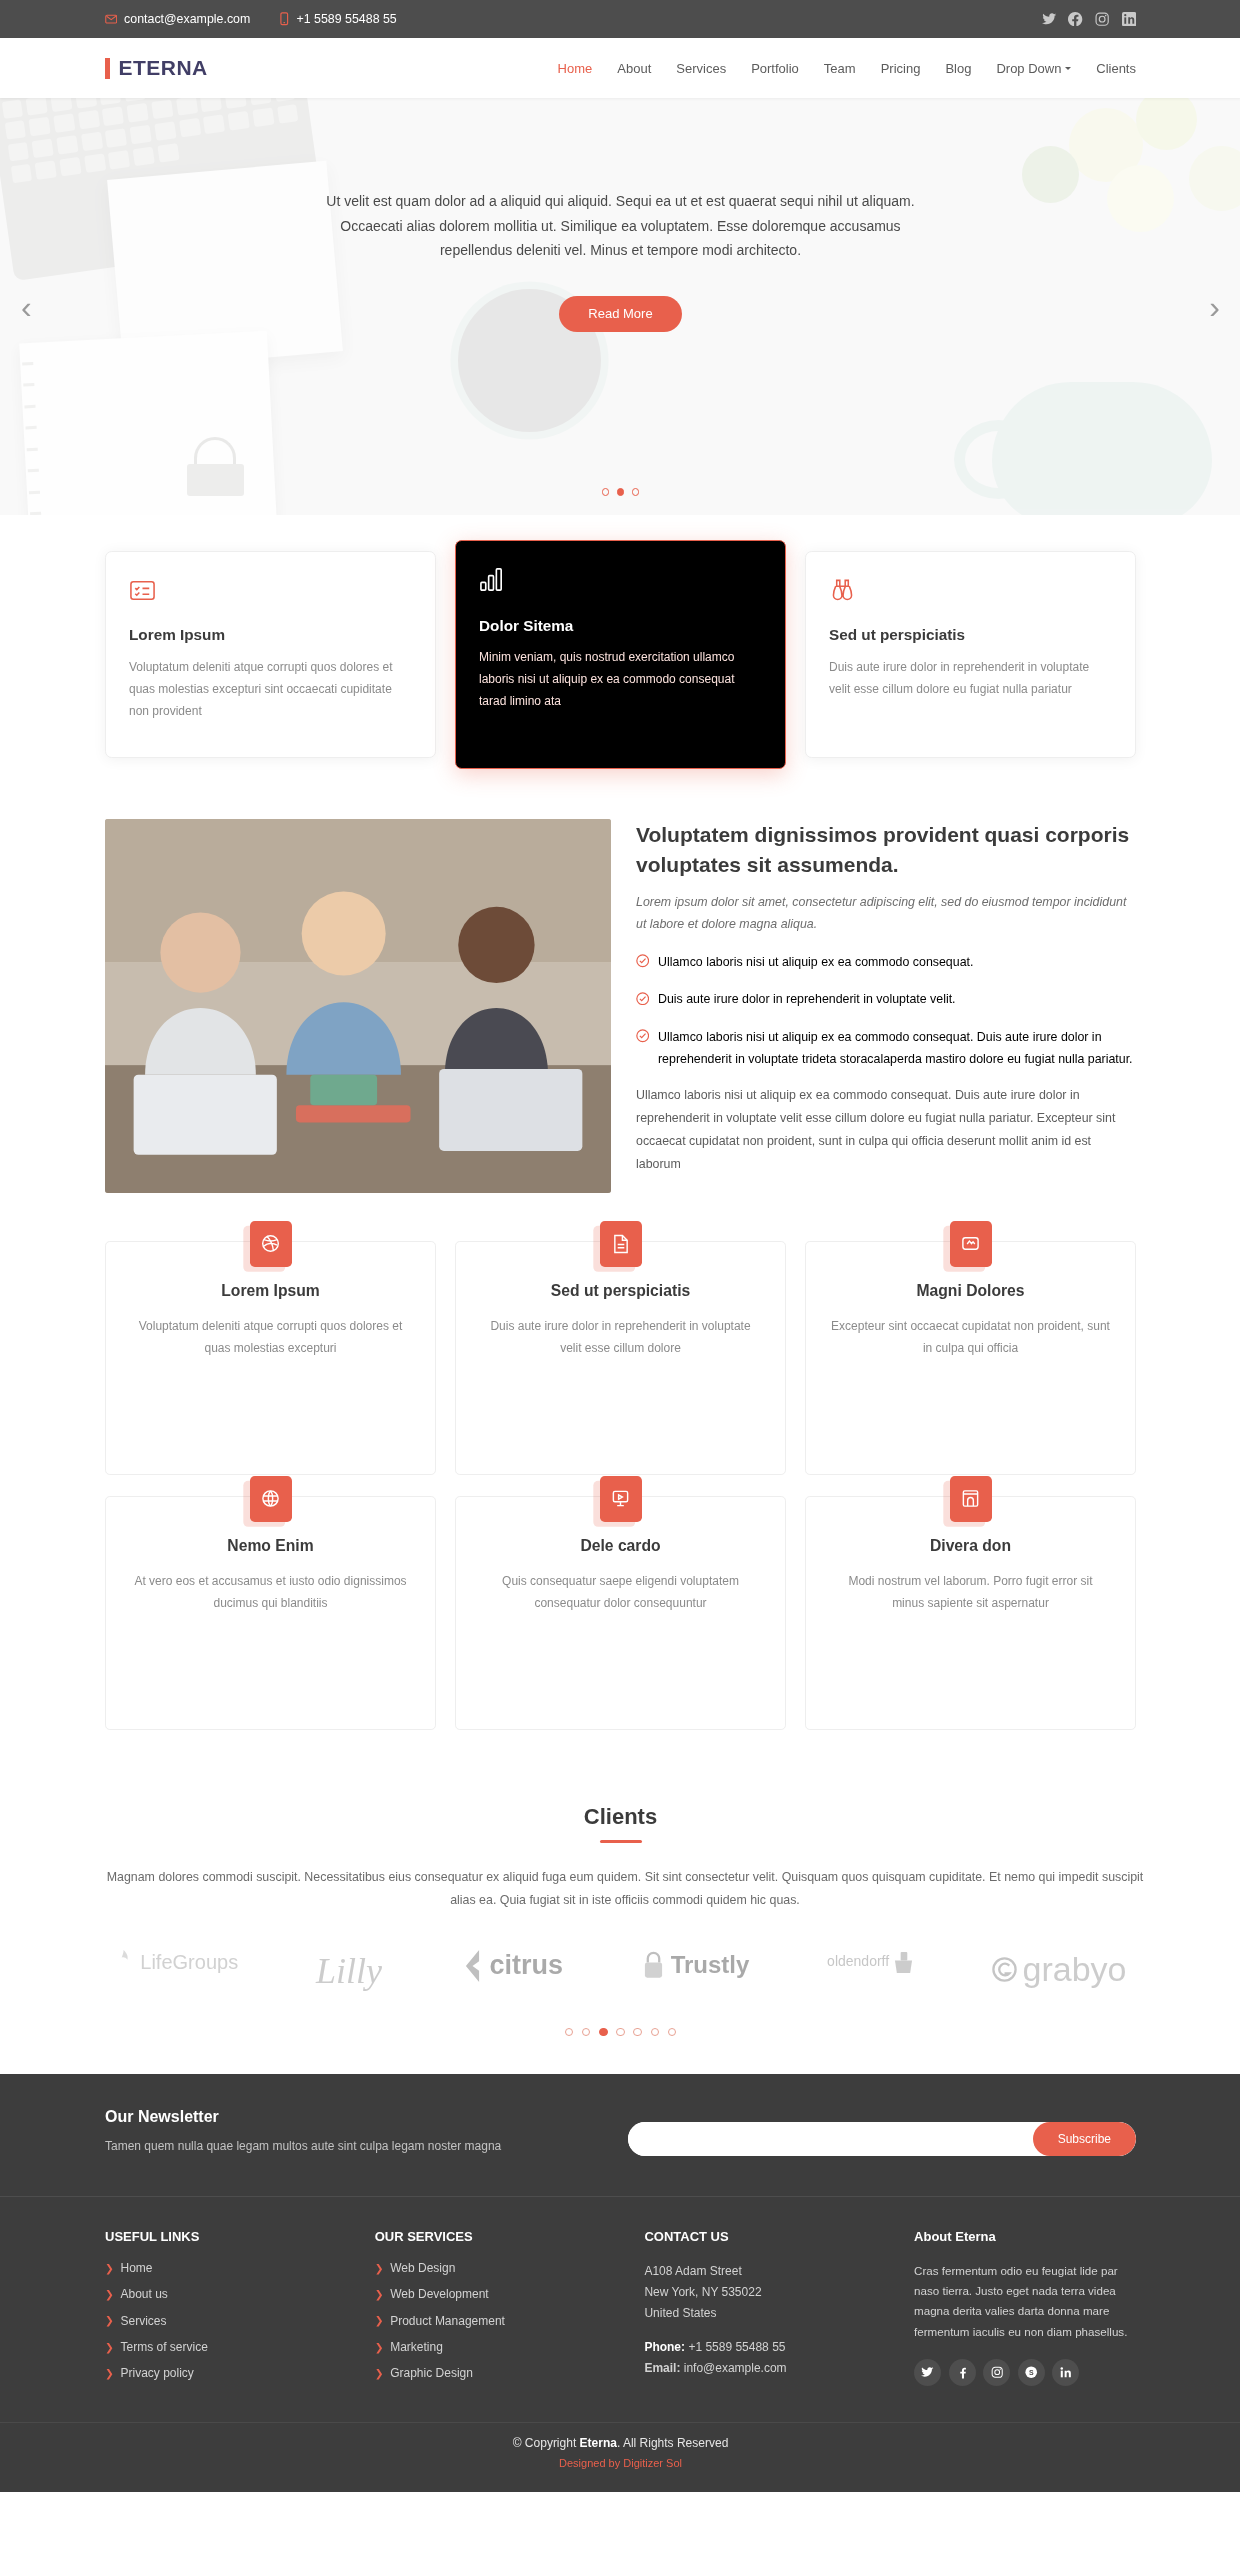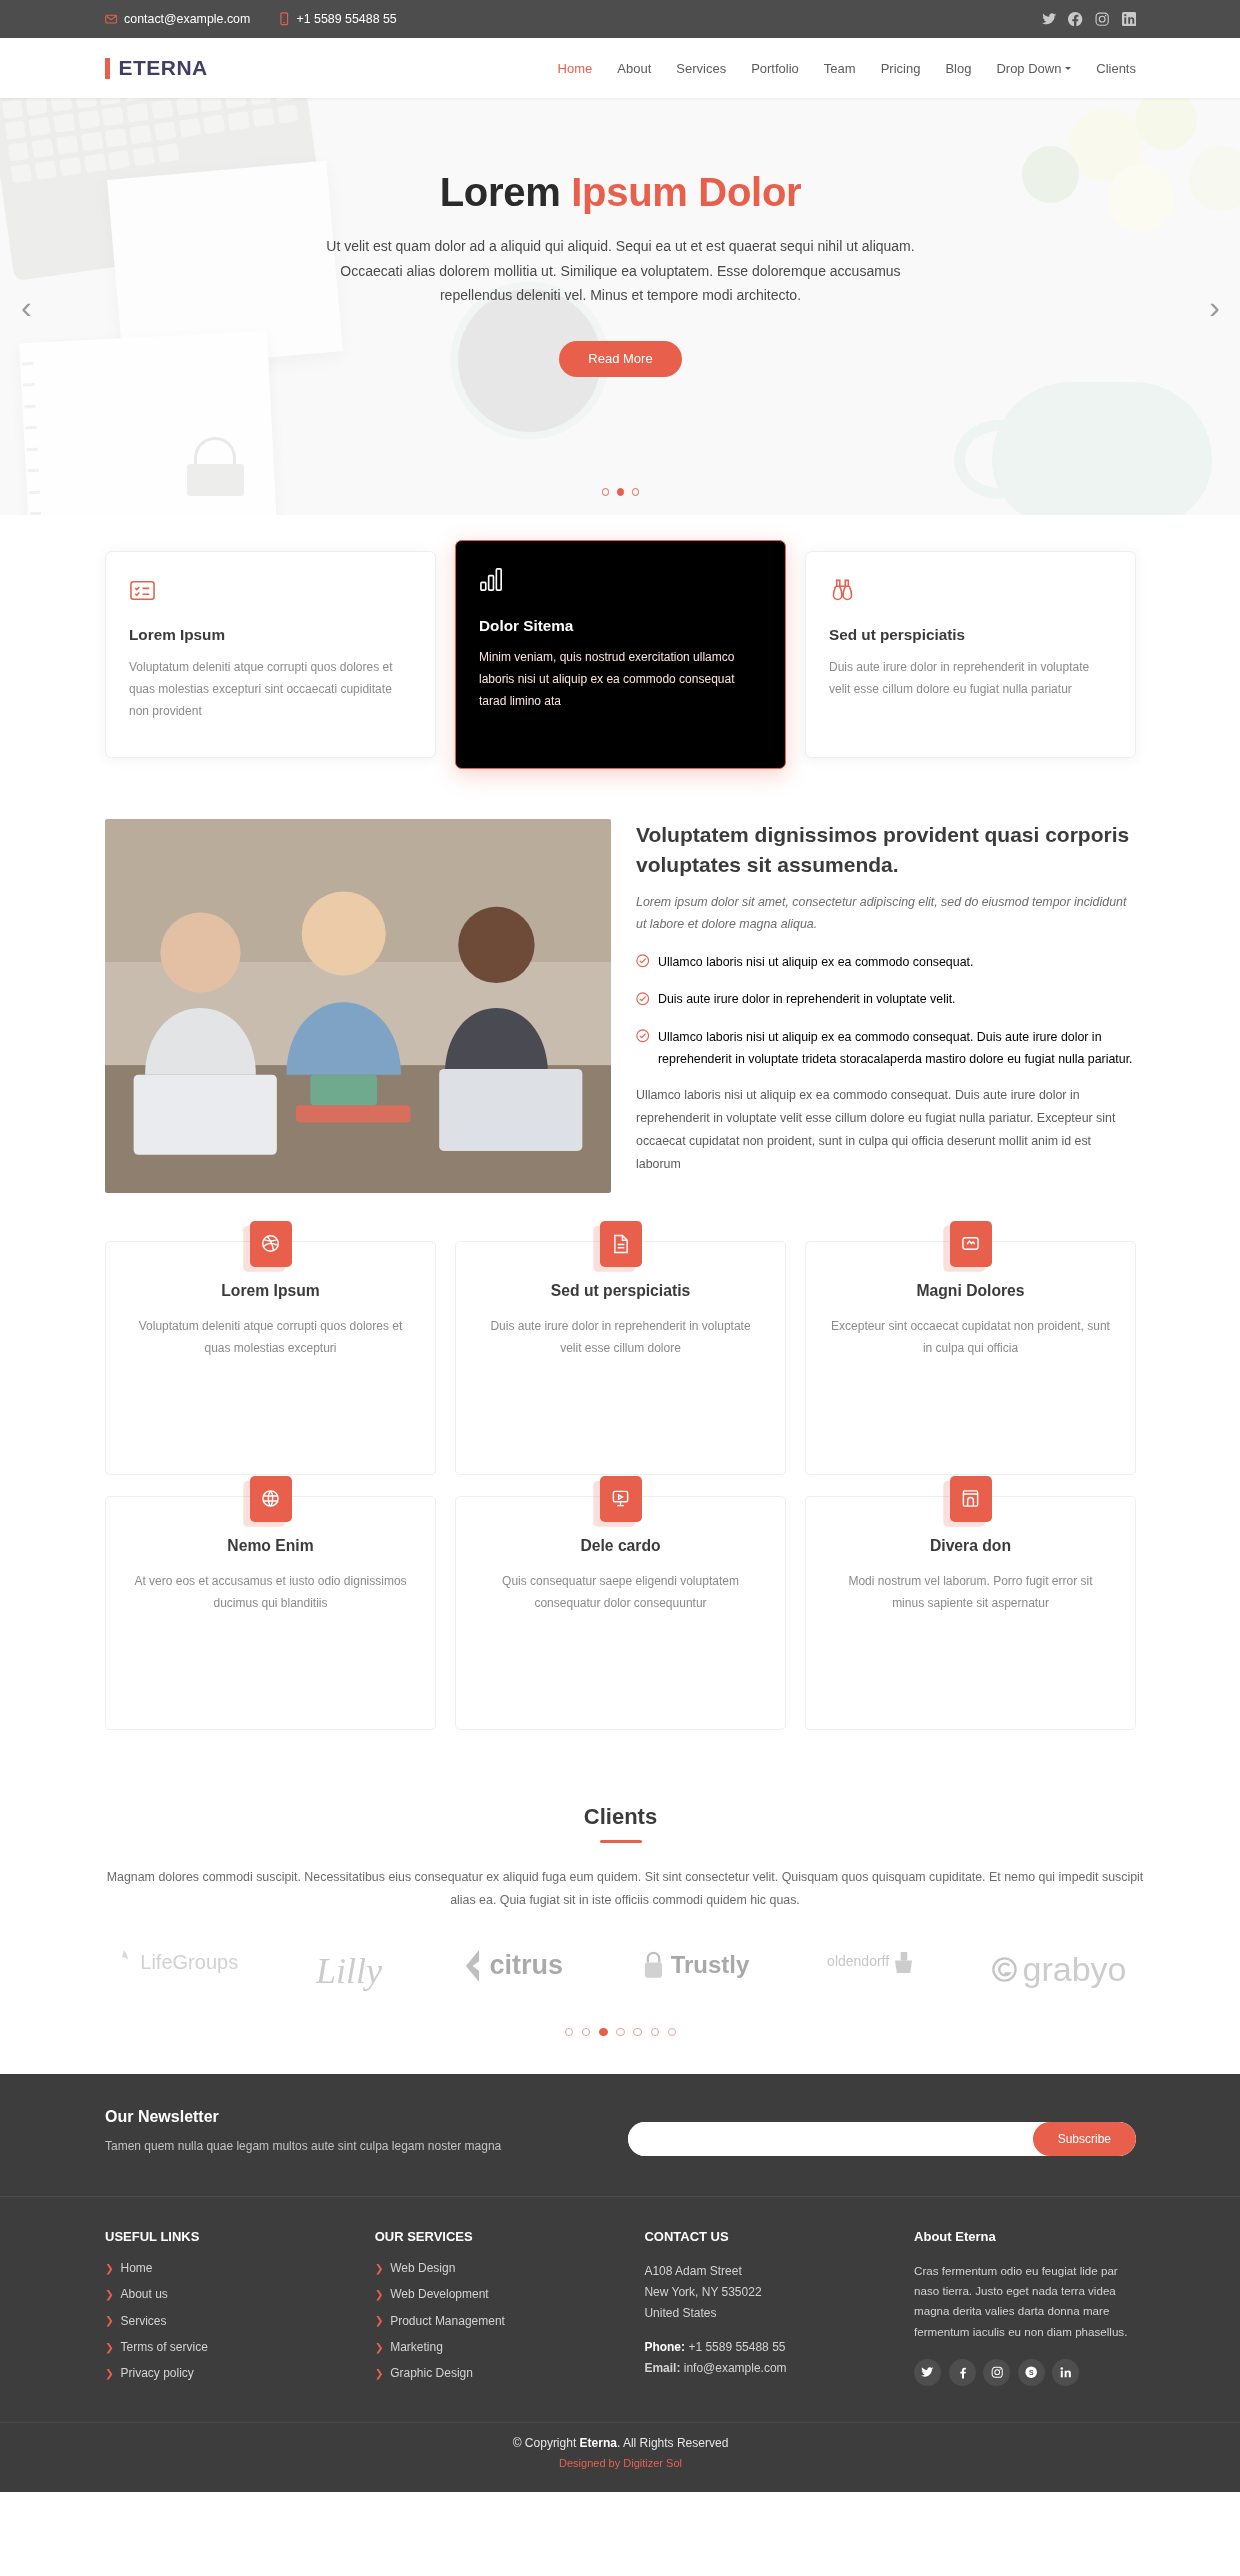--- a/index.html
+++ b/index.html
@@ -313,21 +313,20 @@
         <span class="p" style="left:124px;top:9.5px;width:61px;height:61px;background:#e6ecc9;"></span>
         <span class="p" style="left:95px;top:86px;width:67px;height:67px;background:#f3f5dd;"></span>
         <span class="p" style="left:9.5px;top:67px;width:57px;height:57px;background:#cfdcc3;"></span>
         <span class="p" style="left:177px;top:67px;width:65px;height:65px;background:#e9edd4;"></span>
       </div>
       <div class="teapot"></div>
       <div class="lens"></div>
     </div>
     <div class="hero-overlay"></div>
     <div class="hero-inner">
-      <h1><span>Lorem </span><em>Ipsum Dolor</em></h1>
       <p>Ut velit est quam dolor ad a aliquid qui aliquid. Sequi ea ut et est quaerat sequi nihil ut aliquam. Occaecati alias dolorem mollitia ut. Similique ea voluptatem. Esse doloremque accusamus repellendus deleniti vel. Minus et tempore modi architecto.</p>
       <a href="#" class="btn">Read More</a>
     </div>
     <div class="hero-arrow left">‹</div>
     <div class="hero-arrow right">›</div>
     <div class="hero-dots">
       <i></i>
       <i class="on"></i>
       <i></i>
     </div>

